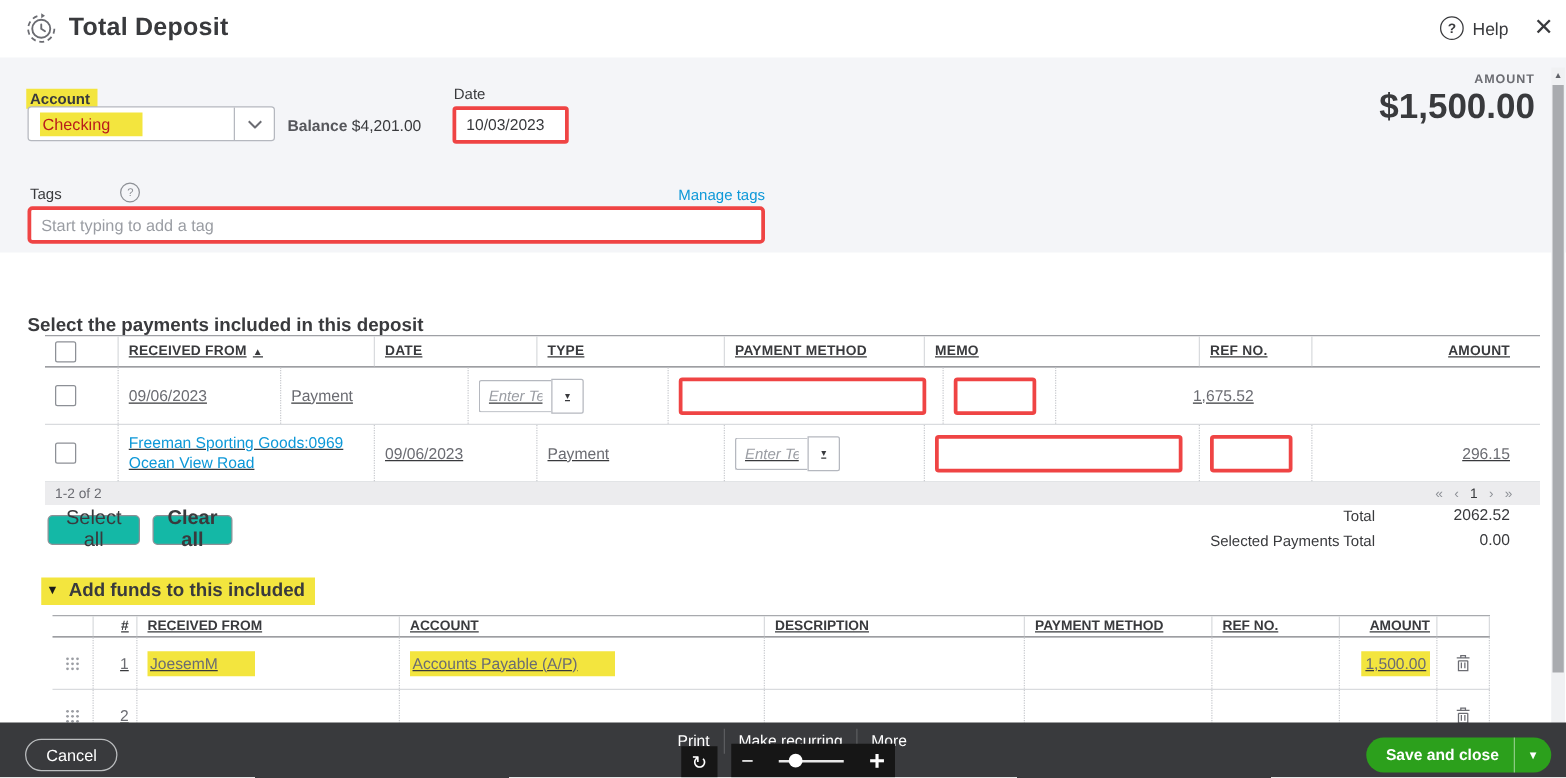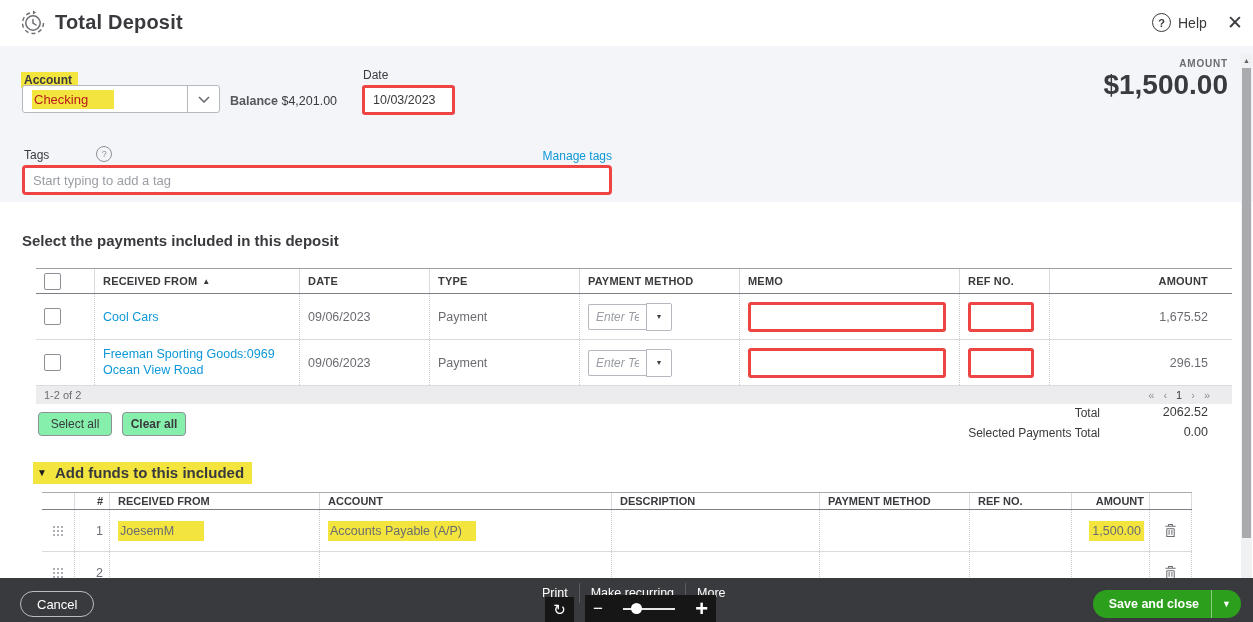--- a/index.html
+++ b/index.html
@@ -25,42 +25,42 @@
     padding:12px 8px;font-family:"Liberation Sans",sans-serif;box-sizing:border-box;}
   .txt-input::placeholder{color:#9a9da3;}
   .amount-lbl{font-size:10px;letter-spacing:.8px;color:#6b6c72;font-weight:bold;}
   .amount-val{font-size:28px;font-weight:bold;color:#393a3d;}
   .q-circle{width:14px;height:14px;border:1px solid #8d9096;border-radius:50%;display:inline-flex;
     align-items:center;justify-content:center;font-size:9px;color:#8d9096;margin-left:4px;}
   .link{color:#0d98d8;cursor:pointer;text-decoration:none;}
 
   
   .section-heading{font-size:15px;font-weight:600;color:#393a3d;}
-  .trow{display:flex;align-items:center;box-sizing:border-box;}
+  .trow{display:flex;align-items:center;box-sizing:border-box;text-decoration:underline;}
   .cell{height:100%;display:flex;align-items:center;box-sizing:border-box;padding-left:8px;}
   .p-head{height:26px;border-top:1px solid #9ea0a5;border-bottom:1px solid #7d7f84;}
   .p-head .cell{border-right:1px solid #d9dbde;font-size:11px;font-weight:bold;color:#393a3d;letter-spacing:.2px;}
   .p-row{height:46px;border-bottom:1px solid #d9dbde;}
   .p-row .cell{border-right:1px dotted #c9cbd0;font-size:12.5px;color:#6b6c72;}
   .cell.last{border-right:none;}
   .cell.amt{justify-content:flex-end;padding-right:24px;padding-left:0;}
   .pc1{width:59px;}.pc2{width:205px;}.pc3{width:130px;}.pc4{width:150px;}
   .pc5{width:160px;}.pc6{width:220px;}.pc7{width:90px;}.pc8{width:182px;}
   .checkbox{width:15px;height:15px;border:1.5px solid #8d9096;border-radius:2px;background:#fff;cursor:pointer;}
   .sort-arrow{font-size:8px;margin-left:5px;color:#393a3d;}
   .combo{display:flex;align-items:center;}
   .combo input{width:58px;height:26px;border:1px solid #b5b8bf;border-right:none;border-radius:2px 0 0 2px;
     font-size:12px;font-style:italic;padding:0 7px;box-sizing:border-box;font-family:"Liberation Sans",sans-serif;color:#393a3d;}
   .combo input::placeholder{color:#9a9da3;}
   .combo .dd{width:24px;height:26px;border:1px solid #b5b8bf;border-radius:0 2px 2px 0;background:#fff;
     display:flex;align-items:center;justify-content:center;font-size:8px;color:#393a3d;cursor:pointer;}
   .pag-bar{height:18px;background:#ececee;display:flex;align-items:center;font-size:11px;color:#6b6c72;}
   .pag-controls{margin-left:auto;display:flex;gap:9px;padding-right:22px;font-size:11px;color:#8d9096;}
   .pag-controls .cur{color:#393a3d;}
-  .btn-outline{background:#86efac;border:1px solid #8d9096;border-radius:4px;font-size:12px;color:#393a3d;
+  .btn-outline{background:#14b8a6;border:1px solid #8d9096;border-radius:4px;font-size:16px;color:#393a3d;
     height:24px;display:inline-flex;align-items:center;justify-content:center;cursor:pointer;font-family:"Liberation Sans",sans-serif;}
   .tot-lbl{font-size:12px;color:#393a3d;text-align:right;}
   .tot-val{font-size:12.5px;color:#393a3d;text-align:right;}
 
   .a-head{height:18px;border-top:1px solid #a8aaae;border-bottom:1px solid #7d7f84;}
   .a-head .cell{border-right:1px solid #d9dbde;font-size:11px;font-weight:bold;color:#393a3d;}
   .a-row{height:42px;border-bottom:1px solid #d9dbde;}
   .a-row .cell{border-right:1px dotted #c9cbd0;font-size:12.5px;color:#6b6c72;}
   .ac1{width:33px;}.ac2{width:35px;justify-content:flex-end;padding-left:0;padding-right:6px;}
   .ac3{width:210px;}.ac4{width:292px;}.ac5{width:208px;}.ac6{width:150px;}.ac7{width:102px;}
@@ -145,21 +145,21 @@
     <div class="abs" style="left:24px;top:100px;display:flex;align-items:flex-end;gap:43px;">
       <span class="lbl">Tags</span>
       <span class="q-circle">?</span>
     </div>
     <div class="abs" style="left:400px;top:103px;width:212px;text-align:right;font-size:12px;">
       <a class="link">Manage tags</a>
     </div>
     <input class="abs txt-input" style="left: 22px; top: 119px; width: 590px; height: 27px; border-radius: 4px; font-size: 13px;" placeholder="Start typing to add a tag">
   </div>
 
-  <div class="abs section-heading" style="left:22px;top:232px;">Select the payments included in this deposit</div>
+  <div class="abs section-heading" style="left:22px;top:252px;">Select the payments included in this deposit</div>
 
   <div class="abs" style="left:36px;top:268px;width:1196px;">
     <div class="trow p-head">
       <div class="cell pc1">
           <span class="checkbox"></span>
         </div>
       <div class="cell pc2">
         <span>RECEIVED FROM</span>
         <span class="sort-arrow">▲</span>
       </div>
@@ -167,23 +167,20 @@
       <div class="cell pc4">TYPE</div>
       <div class="cell pc5">PAYMENT METHOD</div>
       <div class="cell pc6">MEMO</div>
       <div class="cell pc7">REF NO.</div>
       <div class="cell pc8 amt last">AMOUNT</div>
     </div>
 
     <div class="trow p-row">
       <div class="cell pc1">
           <span class="checkbox"></span>
-        </div>
-      <div class="cell pc2">
-          <a class="link">Cool Cars</a>
         </div>
       <div class="cell pc3">09/06/2023</div>
       <div class="cell pc4">Payment</div>
       <div class="cell pc5">
         <span class="combo">
           <input placeholder="Enter Text" style="">
           <span class="dd">▾</span>
         </span>
       </div>
       <div class="cell pc6">
@@ -273,21 +270,21 @@
               <circle cx="6" cy="10" r="1.1"></circle>
               <circle cx="10" cy="10" r="1.1"></circle>
             </g>
         </svg>
       </div>
       <div class="cell ac2">1</div>
       <div class="cell ac3">
           <span class="hl" style="padding:3px 30px 3px 2px;">JoesemM</span>
         </div>
       <div class="cell ac4">
-          <span class="hl" style="padding:3px 14px 3px 2px;">Accounts Payable (A/P)</span>
+          <span class="hl" style="padding:3px 30px 3px 2px;">Accounts Payable (A/P)</span>
         </div>
       <div class="cell ac5"></div>
       <div class="cell ac6"></div>
       <div class="cell ac7"></div>
       <div class="cell ac8">
           <span class="hl" style="padding:3px 3px;">1,500.00</span>
         </div>
       <div class="cell ac9 last">
         <svg width="13" height="15" viewBox="0 0 14 16">
           <path d="M1.5 3.5 h11 M5 3.5 V1.5 h4 v2 M3 6 v8.5 h8 V6 M5.5 7.5 v5 M8.5 7.5 v5 M3 6 h8" fill="none" stroke="#6b6c72" stroke-width="1.1"></path>

